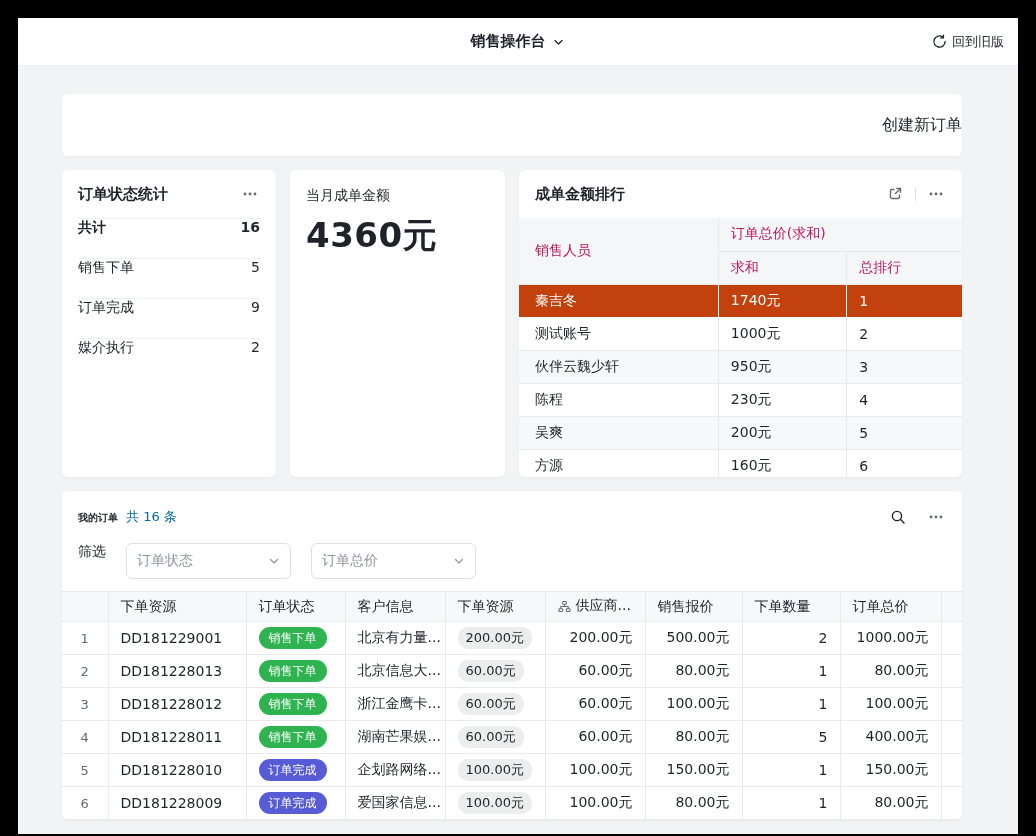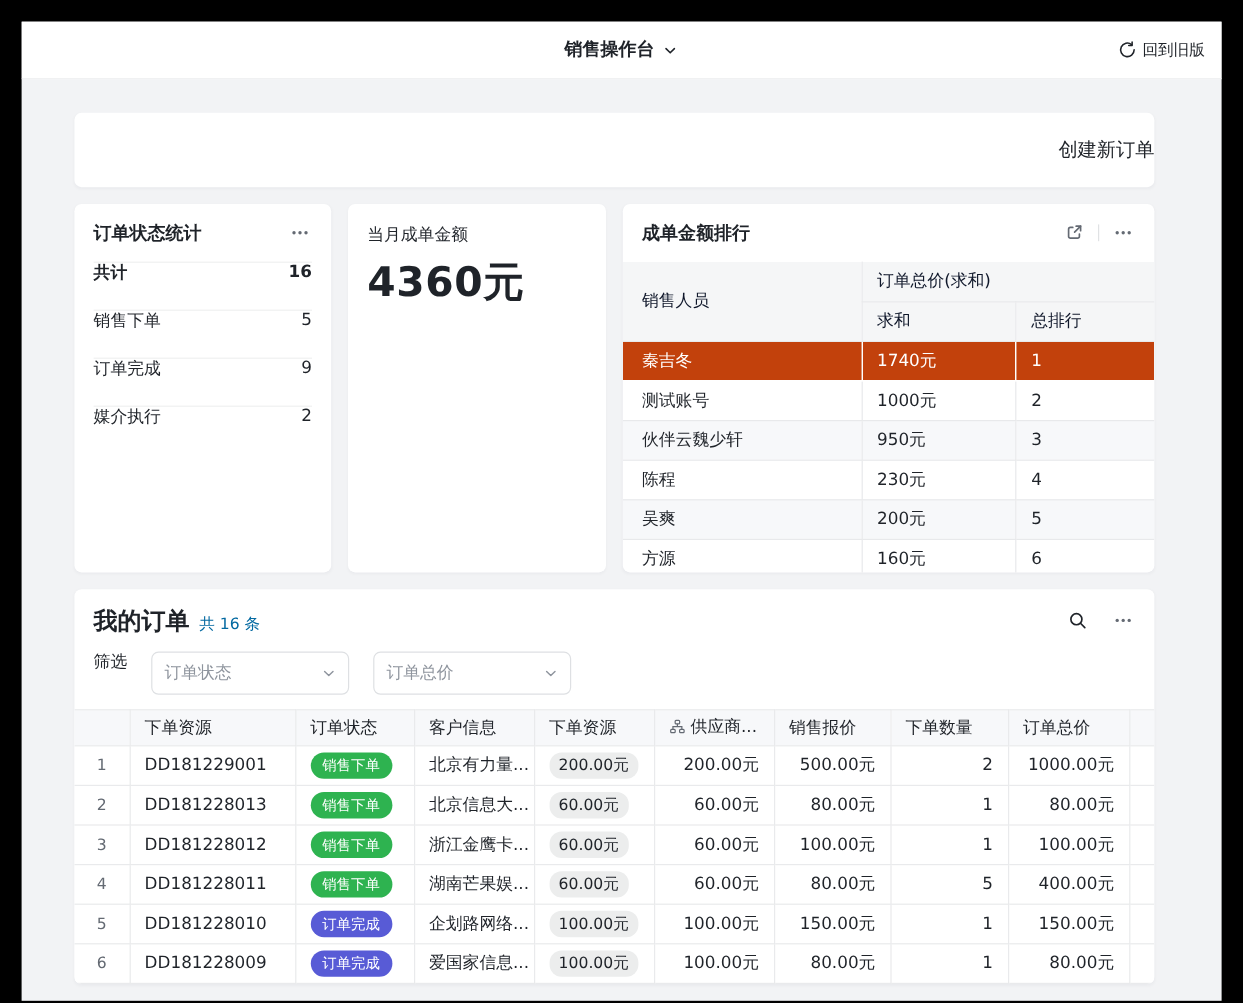--- a/index.html
+++ b/index.html
@@ -58,34 +58,34 @@
   }
   .stat-row.bold { font-weight: 700; font-size: 14px; }
   
   .card-amount { width: 215px; padding: 17px 16px; }
   .amount-label { font-size: 14px; }
   .amount-value { font-size: 34px; font-weight: 700; margin-top: 8px; letter-spacing: .5px; }
   
   .card-rank { flex: 1; overflow: hidden; display: flex; flex-direction: column; }
   .rank-table { width: 100%; border-collapse: collapse; border-style: hidden; font-size: 14px; table-layout: fixed; }
   .rank-table th, .rank-table td { border: 1px solid #e8e9eb; height: 33px; text-align: left; font-weight: 400; padding: 0 12px; overflow: hidden; white-space: nowrap; }
-  .rank-table th { background: #f5f6f7; color: #0f172a; }
+  .rank-table th { background: #f5f6f7; color: #be185d; }
   .rank-table .th-person, .rank-table .td-person { padding-left: 16px; }
   .rank-table col.c-person { width: 45%; }
   .rank-table col.c-sum { width: 29%; }
   .rank-table col.c-rank { width: 26%; }
   .rank-table tbody tr { cursor: pointer; }
   .rank-table tbody tr:nth-child(odd) { background: #f7f8fa; }
   .rank-table tbody tr.selected { background: #c2410c; }
   .rank-table tbody tr.selected td { color: #fff; border-color: rgba(255,255,255,.18); }
   
   .card-orders { height: 329px; overflow: hidden; display: flex; flex-direction: column; }
   .orders-head { height: 52px; flex: none; padding: 0 16px; display: flex; align-items: center; justify-content: space-between; }
   .orders-title-wrap { display: flex; align-items: baseline; gap: 8px; }
-  .orders-title { font-size: 20px; font-weight: 700; }
+  .orders-title { font-size: 10px; font-weight: 700; }
   .orders-count { font-size: 13px; color: #0369a1; }
   .filter-row { height: 48px; flex: none; padding: 0 16px 10px; display: flex; align-items: flex-start; gap: 20px; }
   .filter-label { font-size: 14px; }
   .select {
     width: 165px; height: 36px; border: 1px solid #dee0e3; border-radius: 6px;
     display: flex; align-items: center; justify-content: space-between;
     padding: 0 10px; cursor: pointer; background: #fff;
   }
   .select .ph { font-size: 14px; color: #8f959e; }
   .select .chev { color: #8f959e; display: inline-flex; }

